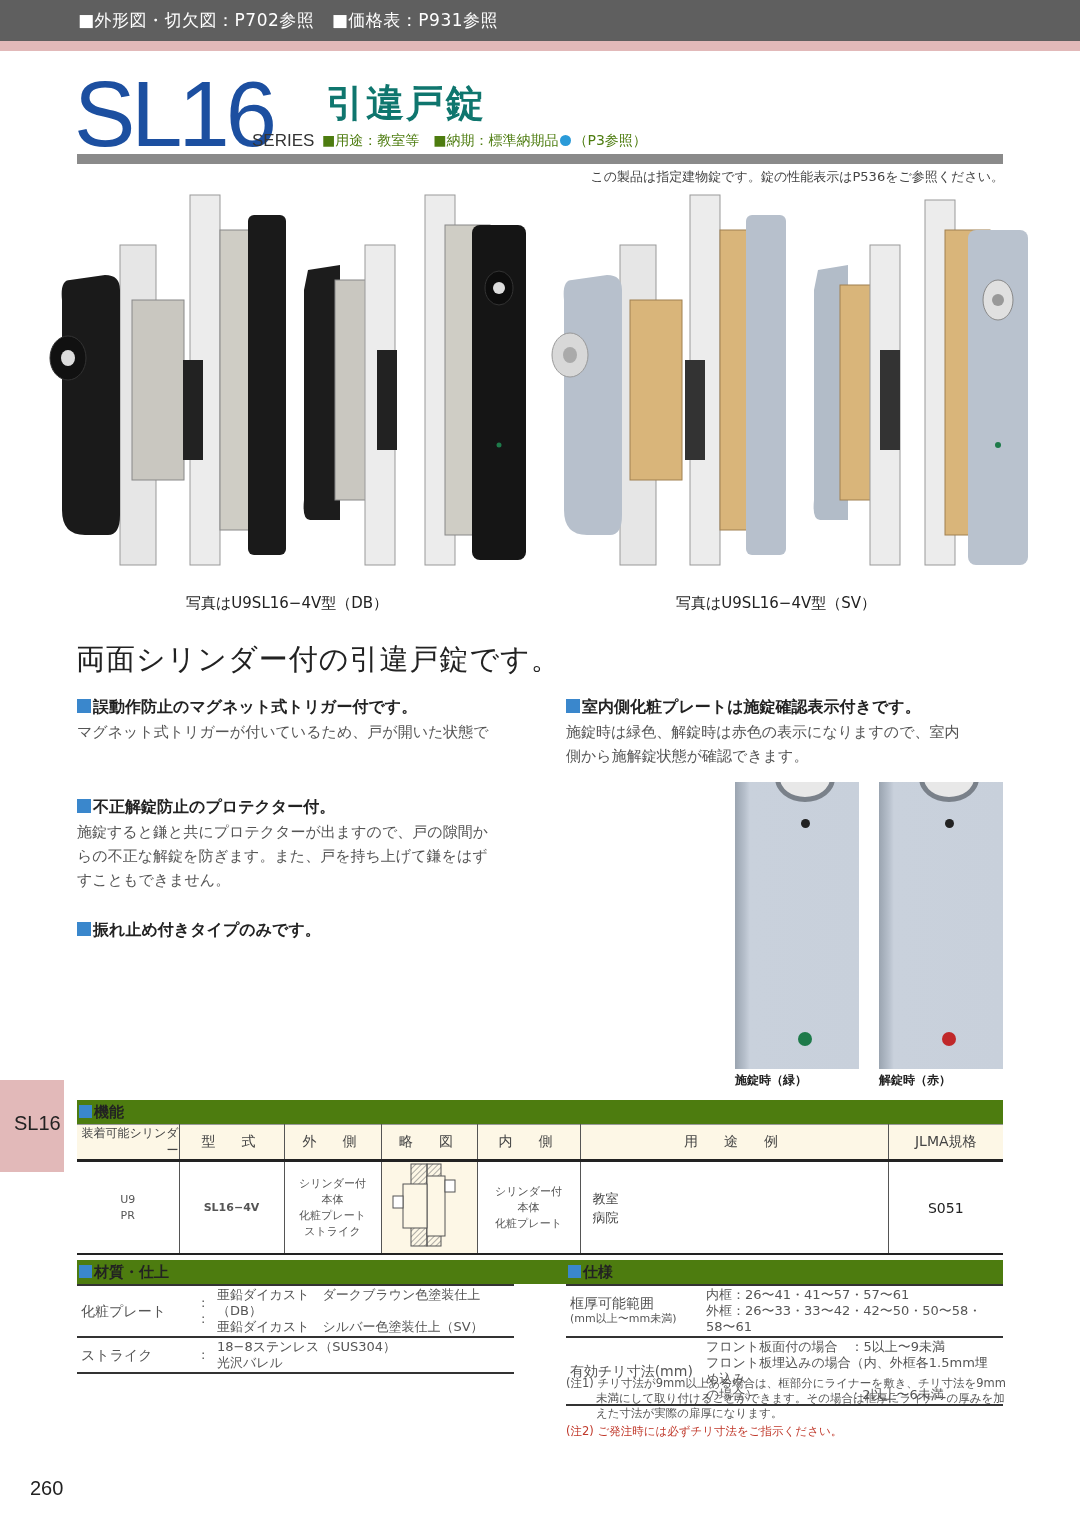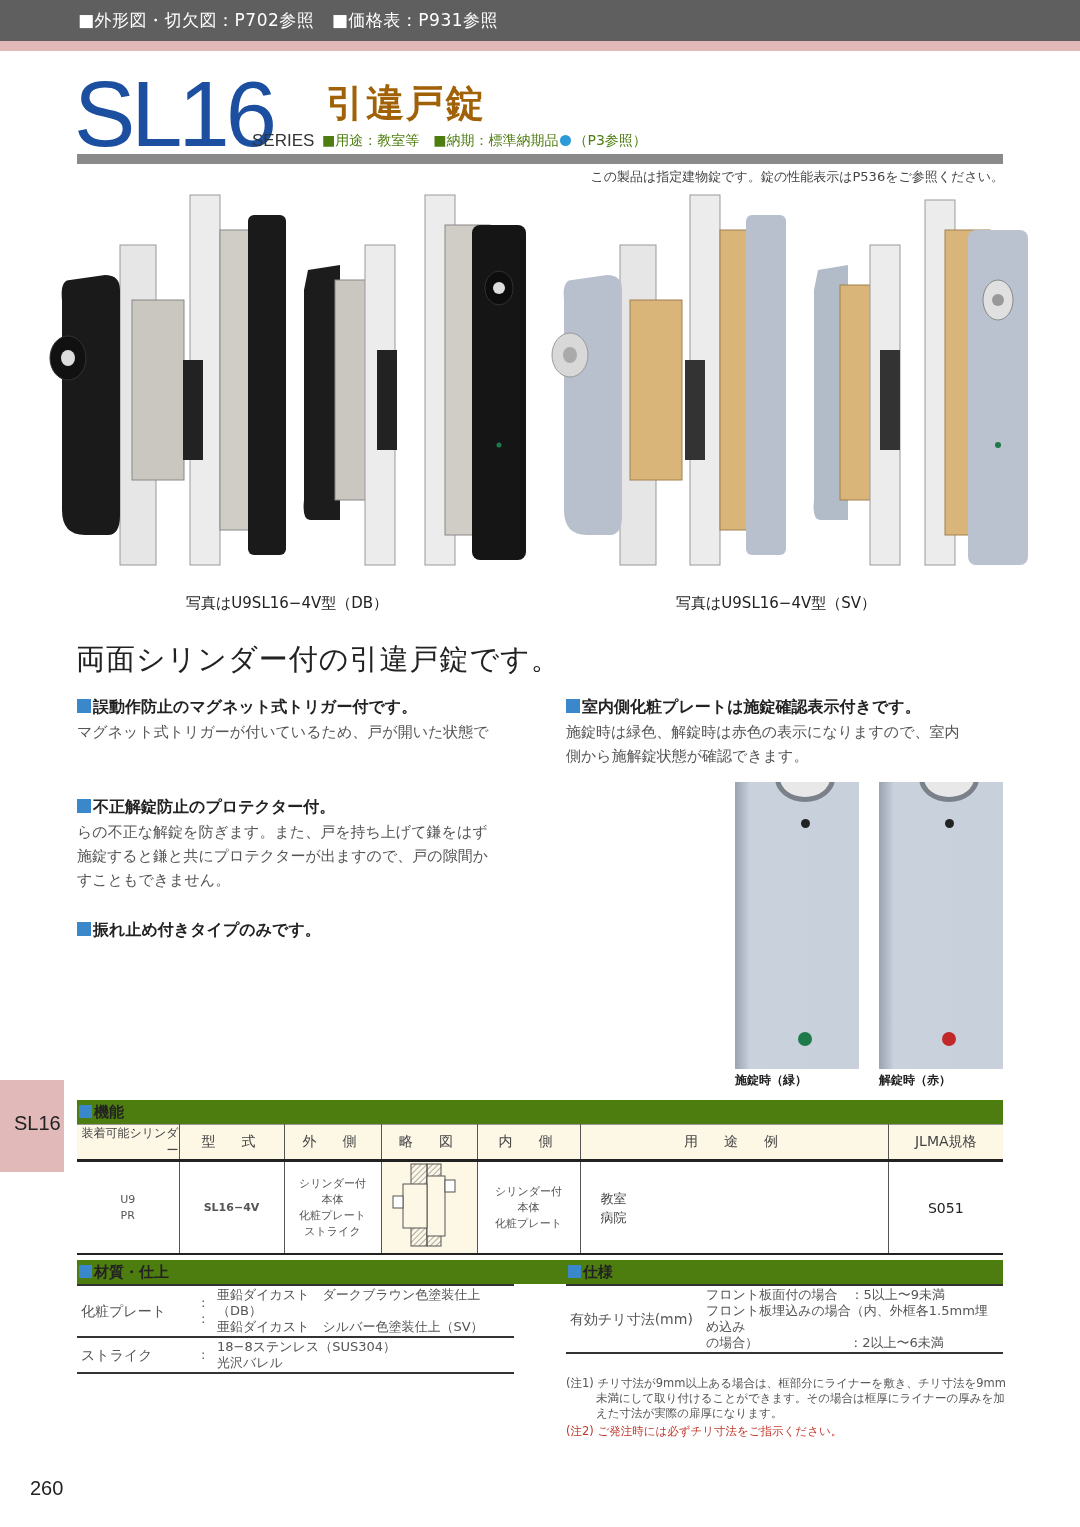--- a/index.html
+++ b/index.html
@@ -2,21 +2,21 @@
 <html><head>
 <meta charset="utf-8">
 <style>
   * { box-sizing: border-box; margin: 0; padding: 0; }
   body { width: 1080px; height: 1527px; background: #ffffff; font-family: "DejaVu Sans", "Liberation Sans", sans-serif; color: #333; position: relative; overflow: hidden; }
   .topbar { position: absolute; left: 0; top: 0; width: 1080px; height: 41px; background: #5f5f5f; }
   .topbar-text { position: absolute; left: 78px; top: 9px; color: #fff; font-size: 17px; letter-spacing: 0.5px; white-space: pre; }
   .pinkbar { position: absolute; left: 0; top: 41px; width: 1080px; height: 10px; background: #e2b9b9; }
   .series-big { position: absolute; left: 74px; top: 68px; font-family: "Liberation Sans", sans-serif; font-size: 92px; color: #1c4fa0; letter-spacing: -4px; line-height: 1; }
   .series-small { position: absolute; left: 252px; top: 131px; font-family: "Liberation Sans", sans-serif; font-size: 17px; color: #333; }
-  .title-jp { position: absolute; left: 326px; top: 78px; font-size: 38px; color: #a16207; font-weight: bold; letter-spacing: 2px; }
+  .title-jp { position: absolute; left: 326px; top: 78px; font-size: 38px; color: #0f766e; font-weight: bold; letter-spacing: 2px; }
   .meta { position: absolute; left: 322px; top: 132px; font-size: 14px; color: #4d7c0f; white-space: pre; }
   .meta .dot { display: inline-block; width: 11px; height: 11px; border-radius: 50%; background: #2a9ad8; vertical-align: -1px; margin: 0 2px; }
   .graybar { position: absolute; left: 77px; top: 154px; width: 926px; height: 10px; background: #8a8a8a; }
   .note-top { position: absolute; right: 76px; top: 168px; font-size: 13px; color: #444; }
   .photo { position: absolute; top: 190px; height: 385px; }
   .photo-left { left: 40px; width: 500px; }
   .photo-right { left: 550px; width: 490px; }
   .caption { position: absolute; top: 594px; font-size: 15px; color: #222; }
   .headline { position: absolute; left: 76px; top: 640px; font-size: 29px; color: #222; letter-spacing: 1px; }
   .feat-title { position: absolute; font-size: 16px; font-weight: bold; color: #222; }
@@ -32,21 +32,21 @@
   .sec-head { position: absolute; height: 24px; background: #4d7c0f; font-size: 15px; font-weight: bold; color: #222; padding-left: 2px; line-height: 24px; }
   .sec-head .sq { display: inline-block; width: 13px; height: 13px; background: #3a87cc; margin-right: 2px; vertical-align: -1px; }
   table.func { position: absolute; left: 77px; top: 1124px; width: 926px; border-collapse: collapse; }
   table.func th { background: #fdf7e6; font-weight: normal; font-size: 14px; color: #444; height: 26px; border-right: 1px solid #555; border-top: 1px solid #999; border-bottom: 3px solid #222; letter-spacing: 6px; }
   table.func th:first-child { letter-spacing: 0; font-size: 12px; text-align: right; }
   table.func th:last-child { border-right: none; letter-spacing: 0; }
   table.func td { height: 92px; border-right: 1px solid #555; border-bottom: 2px solid #222; text-align: center; font-size: 11px; color: #555; line-height: 16px; vertical-align: middle; }
   table.func td:last-child { border-right: none; }
   .cyl { font-size: 17px; color: #222; line-height: 19px; }
   .model { font-size: 19px; font-weight: bold; color: #222; }
-  .uses { text-align: left !important; padding-left: 20px; font-size: 13px !important; color: #444 !important; line-height: 19px !important; }
+  .uses { text-align: left !important; padding-left: 12px; font-size: 13px !important; color: #444 !important; line-height: 19px !important; }
   .juma { font-size: 14px !important; color: #222 !important; }
   .diagram-cell { background: #fdf7e6; }
   table.mat, table.spec { position: absolute; border-collapse: collapse; }
   table.mat { left: 77px; top: 1284px; width: 437px; }
   table.spec { left: 566px; top: 1284px; width: 437px; }
   table.mat td, table.spec td { font-size: 13px; color: #555; vertical-align: middle; border-bottom: 2px solid #333; line-height: 16px; padding: 1px 4px; }
   table.mat tr:first-child td, table.spec tr:first-child td { border-top: 2px solid #333; }
   .mat-label { width: 120px; font-size: 14px !important; }
   .colon { width: 16px; }
   .notes { position: absolute; left: 566px; top: 1376px; width: 440px; font-size: 11.5px; color: #555; line-height: 15px; }
@@ -129,22 +129,22 @@
 
 <div class="headline">両面シリンダー付の引違戸錠です。</div>
 
 <div class="feat-title" style="left:77px; top:697px;"><span class="sq"></span><span>誤動作防止のマグネット式トリガー付です。</span></div>
 <div class="feat-body" style="left:77px; top:720px;">
   <div>マグネット式トリガーが付いているため、戸が開いた状態で</div>
 </div>
 
 <div class="feat-title" style="left:77px; top:797px;"><span class="sq"></span><span>不正解錠防止のプロテクター付。</span></div>
 <div class="feat-body" style="left:77px; top:820px;">
+  <div>施錠すると鎌と共にプロテクターが出ますので、戸の隙間か</div>
   <div>らの不正な解錠を防ぎます。また、戸を持ち上げて鎌をはず</div>
-  <div>施錠すると鎌と共にプロテクターが出ますので、戸の隙間か</div>
   <div>すこともできません。</div>
 </div>
 
 <div class="feat-title" style="left:77px; top:920px;"><span class="sq"></span><span>振れ止め付きタイプのみです。</span></div>
 
 <div class="feat-title" style="left:566px; top:697px;"><span class="sq"></span><span>室内側化粧プレートは施錠確認表示付きです。</span></div>
 <div class="feat-body" style="left:566px; top:720px;">
   <div>施錠時は緑色、解錠時は赤色の表示になりますので、室内</div>
   <div>側から施解錠状態が確認できます。</div>
 </div>
@@ -246,20 +246,30 @@
       <div>18−8ステンレス（SUS304）</div>
       <div>光沢バレル</div>
     </td>
   </tr>
 </tbody>
   </table>
 
 <div class="sec-head" style="left:566px; top:1260px; width:437px;"><span class="sq"></span><span>仕様</span></div>
 <table class="spec">
   <tbody>
+      <tr>
+    <td style="width:136px; height:36px;">
+      <div style="font-size:14px;">框厚可能範囲</div>
+      <div style="font-size:11px;">(mm以上〜mm未満)</div>
+    </td>
+    <td>
+      <div>内框：26〜41・41〜57・57〜61</div>
+      <div>外框：26〜33・33〜42・42〜50・50〜58・58〜61</div>
+    </td>
+  </tr>
   <tr>
     <td style="width:136px; height:50px; font-size:14px;">有効チリ寸法(mm)</td>
     <td>
       <div>フロント板面付の場合　：5以上〜9未満</div>
       <div>フロント板埋込みの場合（内、外框各1.5mm埋め込み</div>
       <div style="white-space:pre;">の場合）　　　　　　　：2以上〜6未満</div>
     </td>
   </tr>
 </tbody>
   </table>

